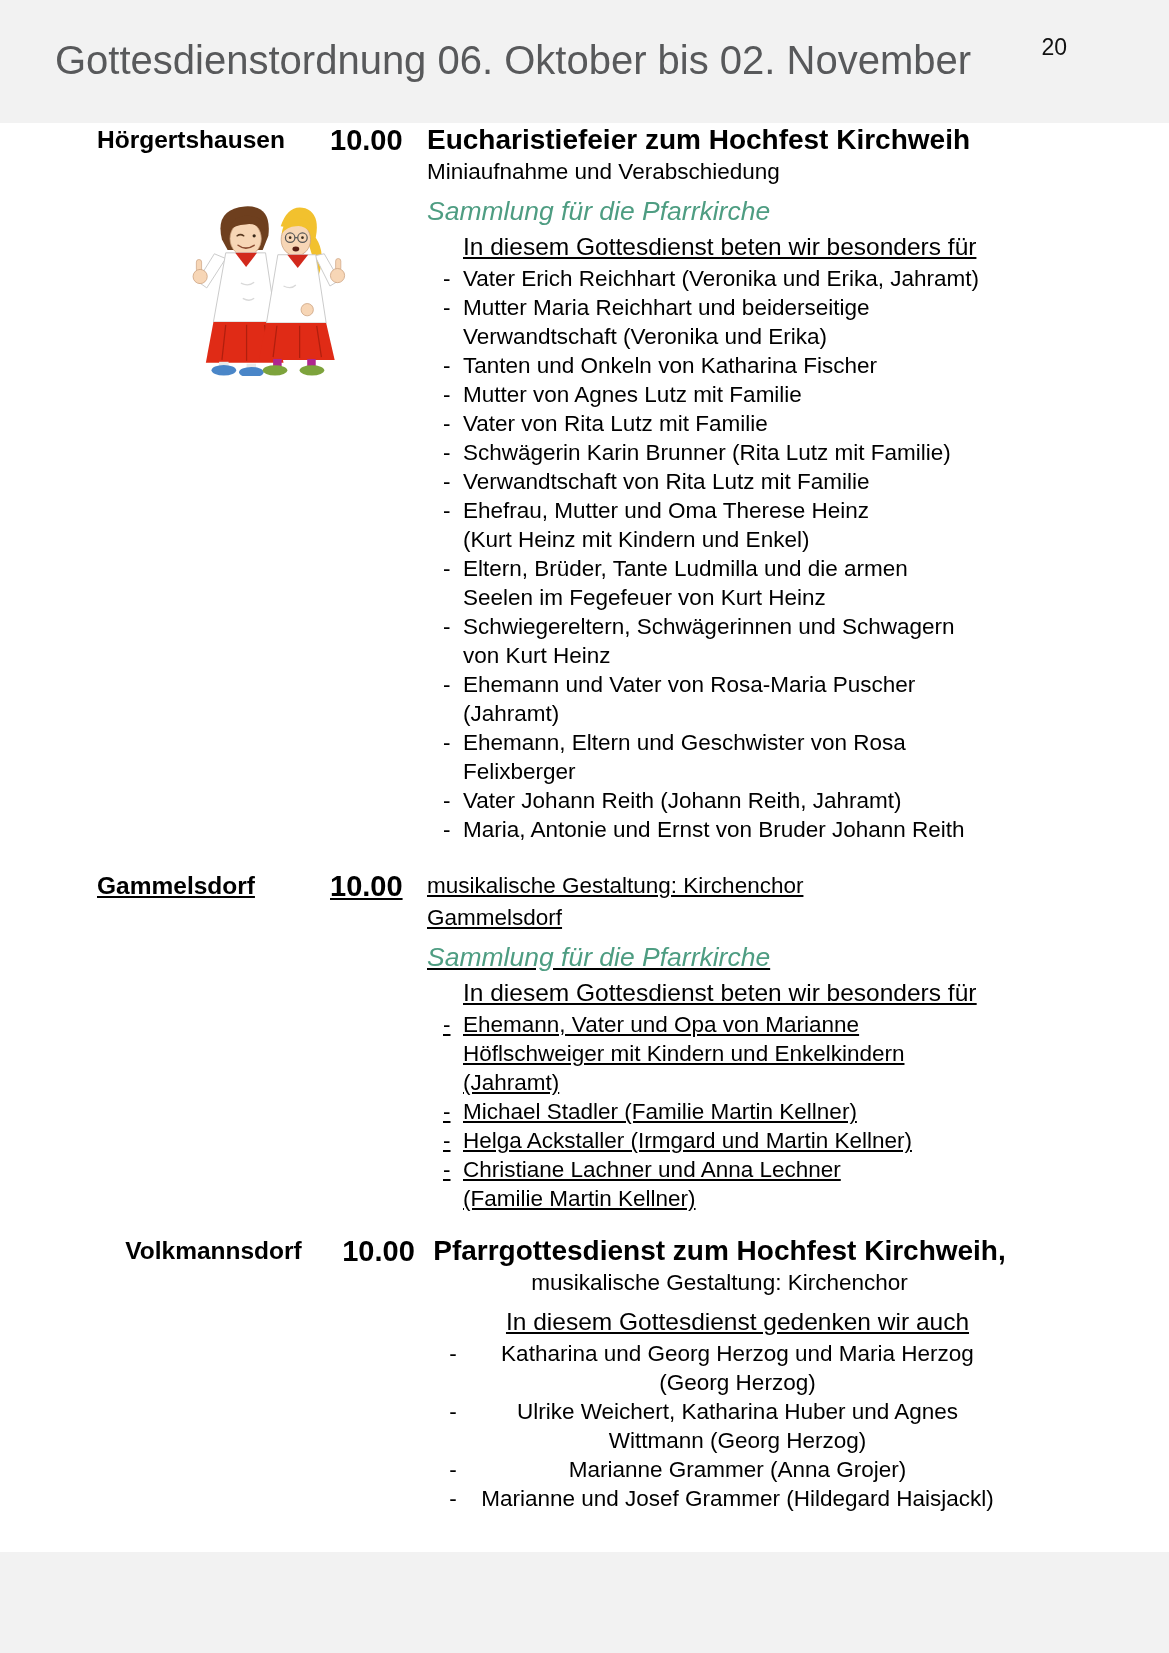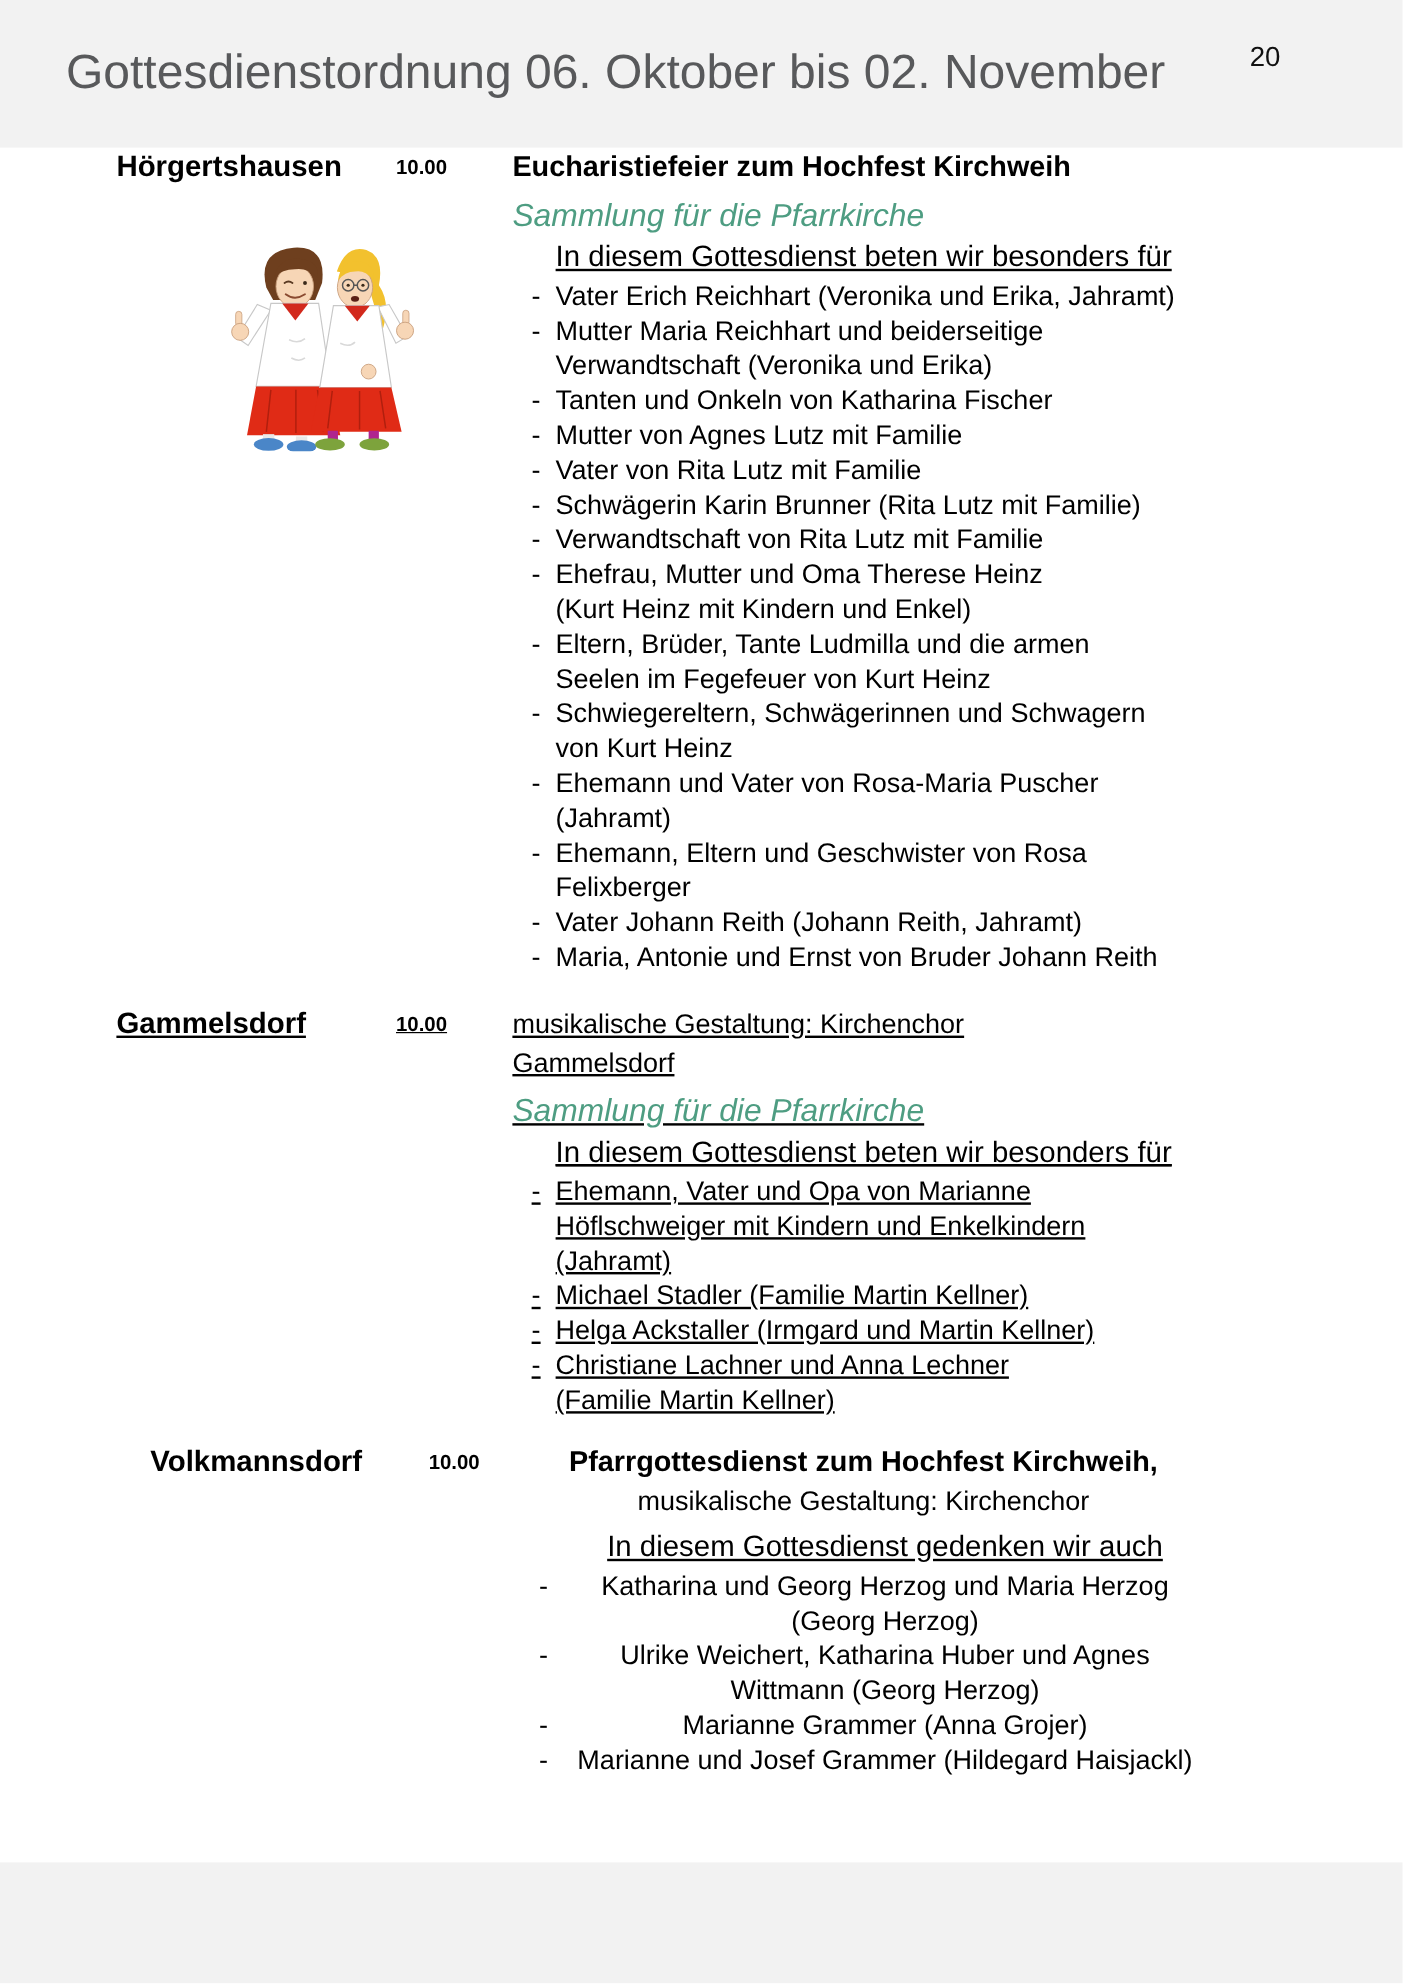--- a/index.html
+++ b/index.html
@@ -39,25 +39,25 @@
     display:grid;
     grid-template-columns:233px 97px 585px;
     align-items:start;
   }
   .service + .service.gap-lg { margin-top:26px;text-decoration:underline; }
   .service + .service.gap-md { margin-top:22px;text-align:center; }
   .loc {
     font-weight:bold; font-size:24.5px; line-height:32px;
   }
   .time {
-    font-weight:bold; font-size:17px; line-height:32px;
+    font-weight:bold; font-size:29px; line-height:32px;
   }
   .details { font-size:22.5px; }
   .event-title {
-    font-weight:bold; font-size:24px; line-height:32px;
+    font-weight:bold; font-size:28px; line-height:32px;
   }
   .event-subtitle {
     font-size:22.5px; line-height:32px;
     white-space:pre-line;
   }
   .collection {
     color:#4e9d82; font-style:italic;
     font-size:26.5px; line-height:34px;
     margin-top:6px;
   }
@@ -138,20 +138,21 @@
     </g>
   </svg>
 
   <div class="content">
 
     <div class="service">
       <div class="loc">Hörgertshausen</div>
       <div class="time">10.00</div>
       <div class="details">
         <div class="event-title">Eucharistiefeier zum Hochfest Kirchweih</div>
+        <div class="event-subtitle">Miniaufnahme und Verabschiedung</div>
         <div class="collection">Sammlung für die Pfarrkirche</div>
         <div class="intent-head">In diesem Gottesdienst beten wir besonders für</div>
         <div class="intent-list">
             <div class="intent-item">
               <span class="dash">-</span>
               <span class="itxt">Vater Erich Reichhart (Veronika und Erika, Jahramt)</span>
             </div>
             <div class="intent-item">
               <span class="dash">-</span>
               <span class="itxt">Mutter Maria Reichhart und beiderseitige

